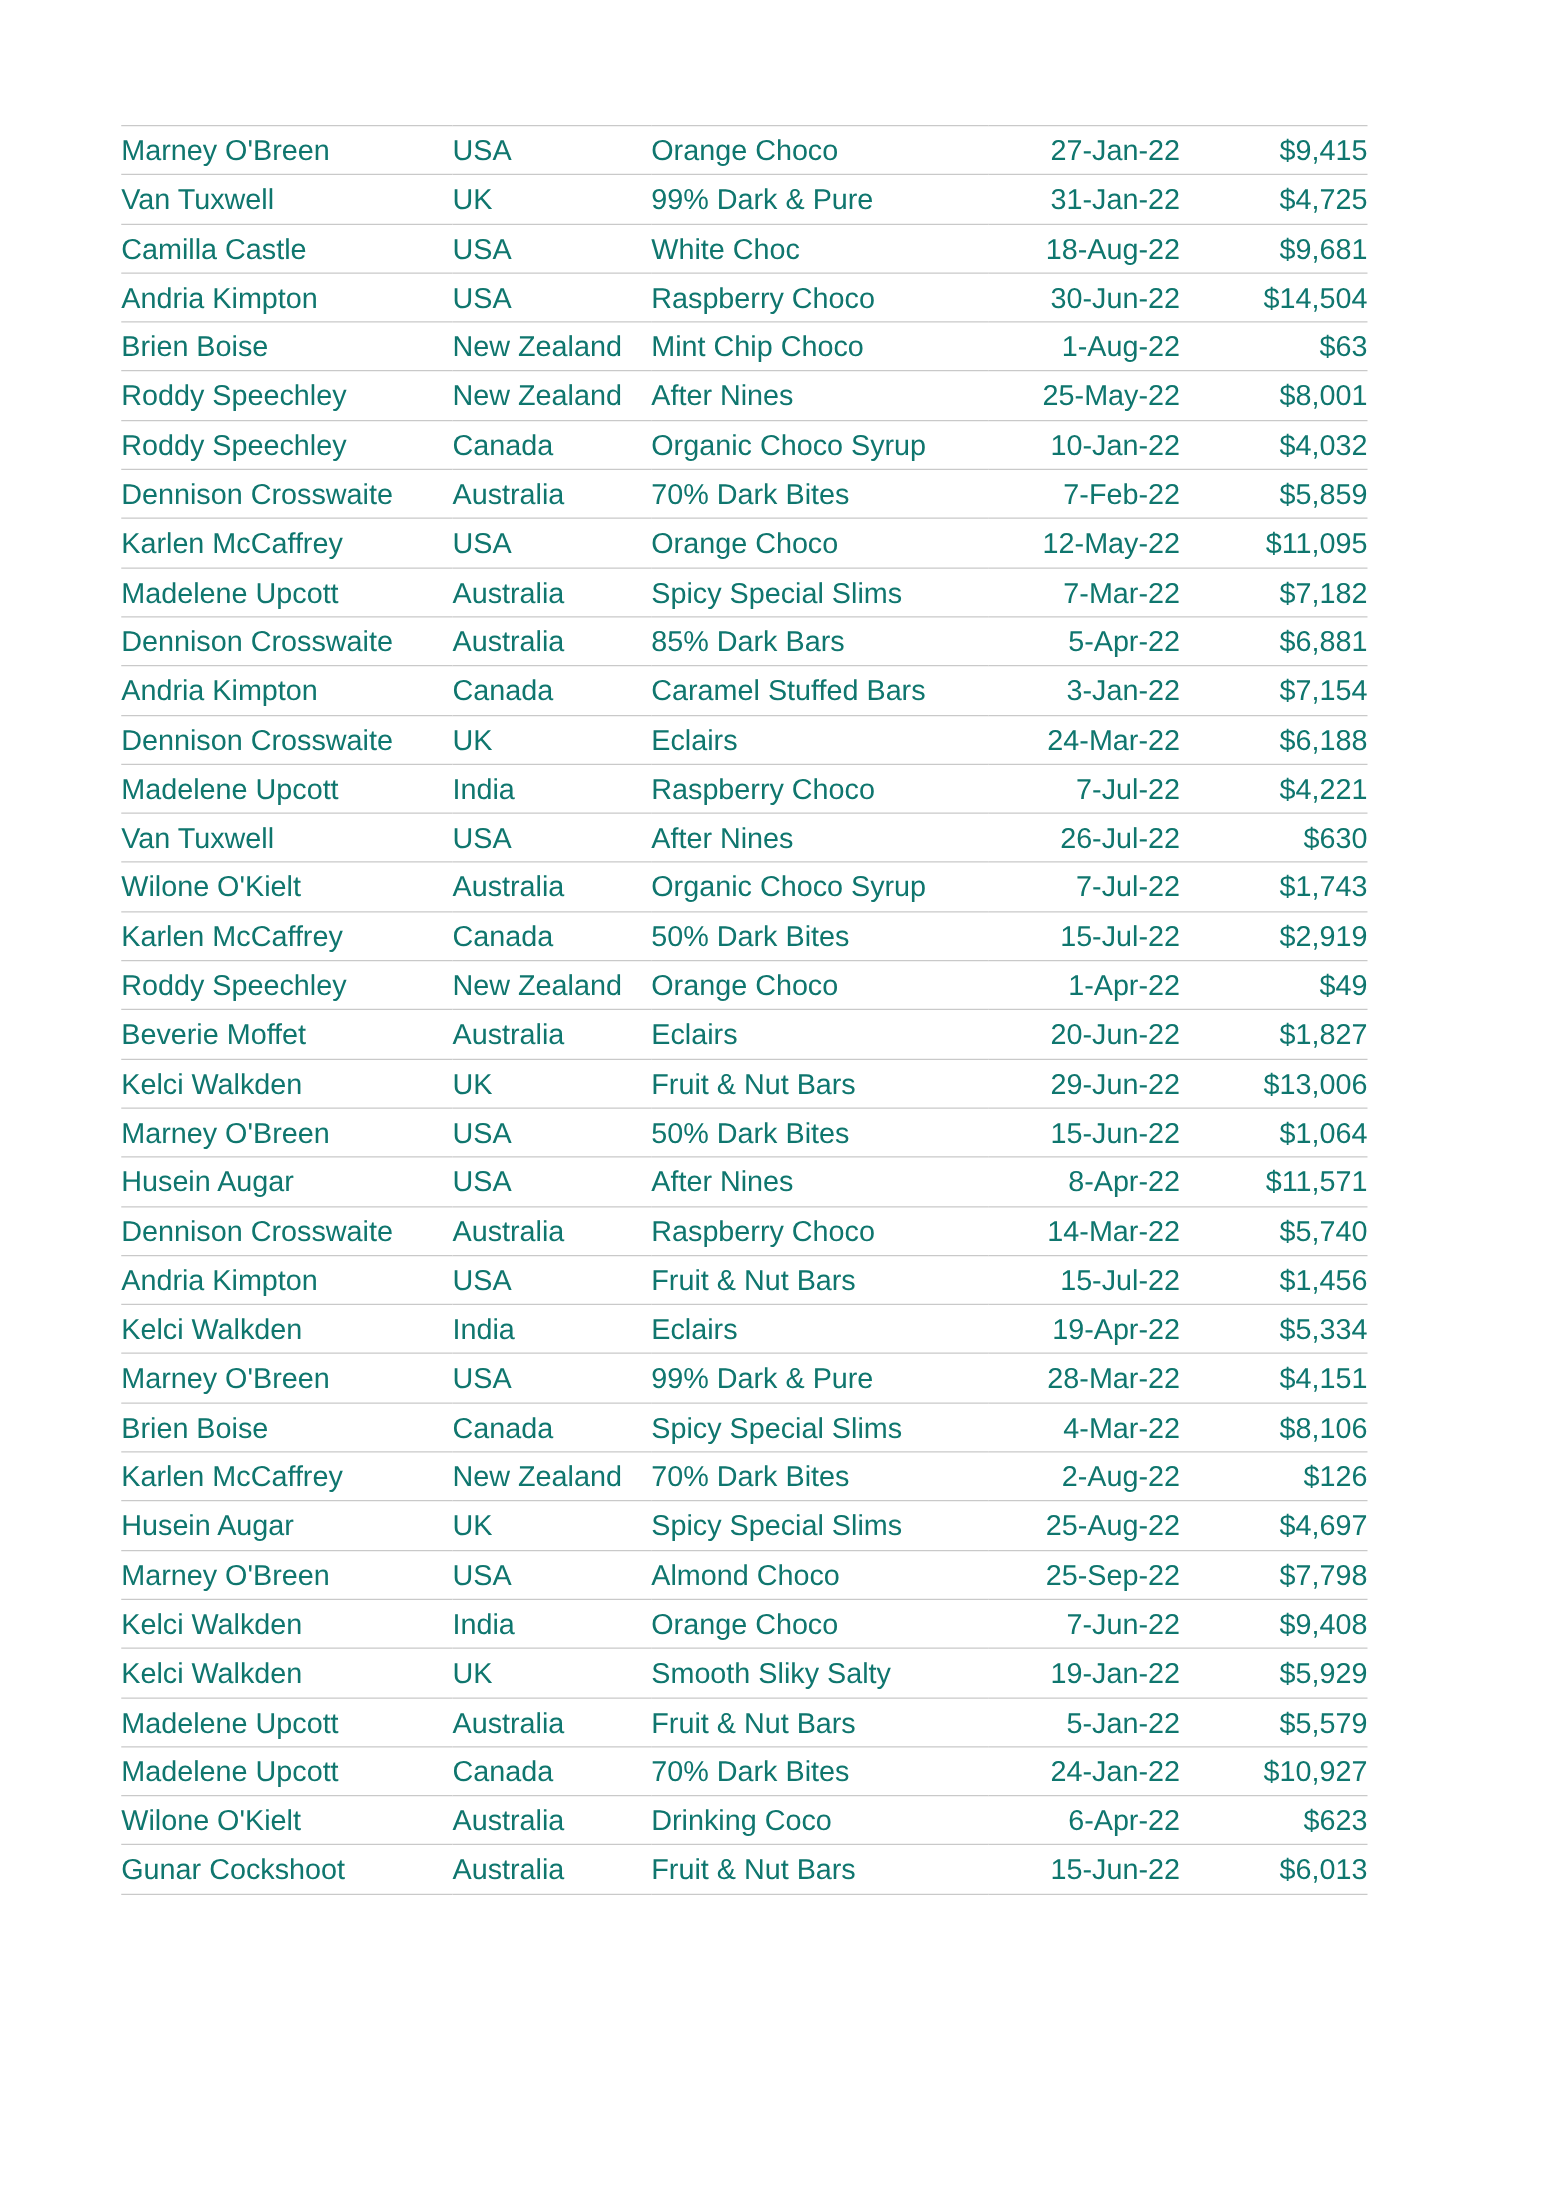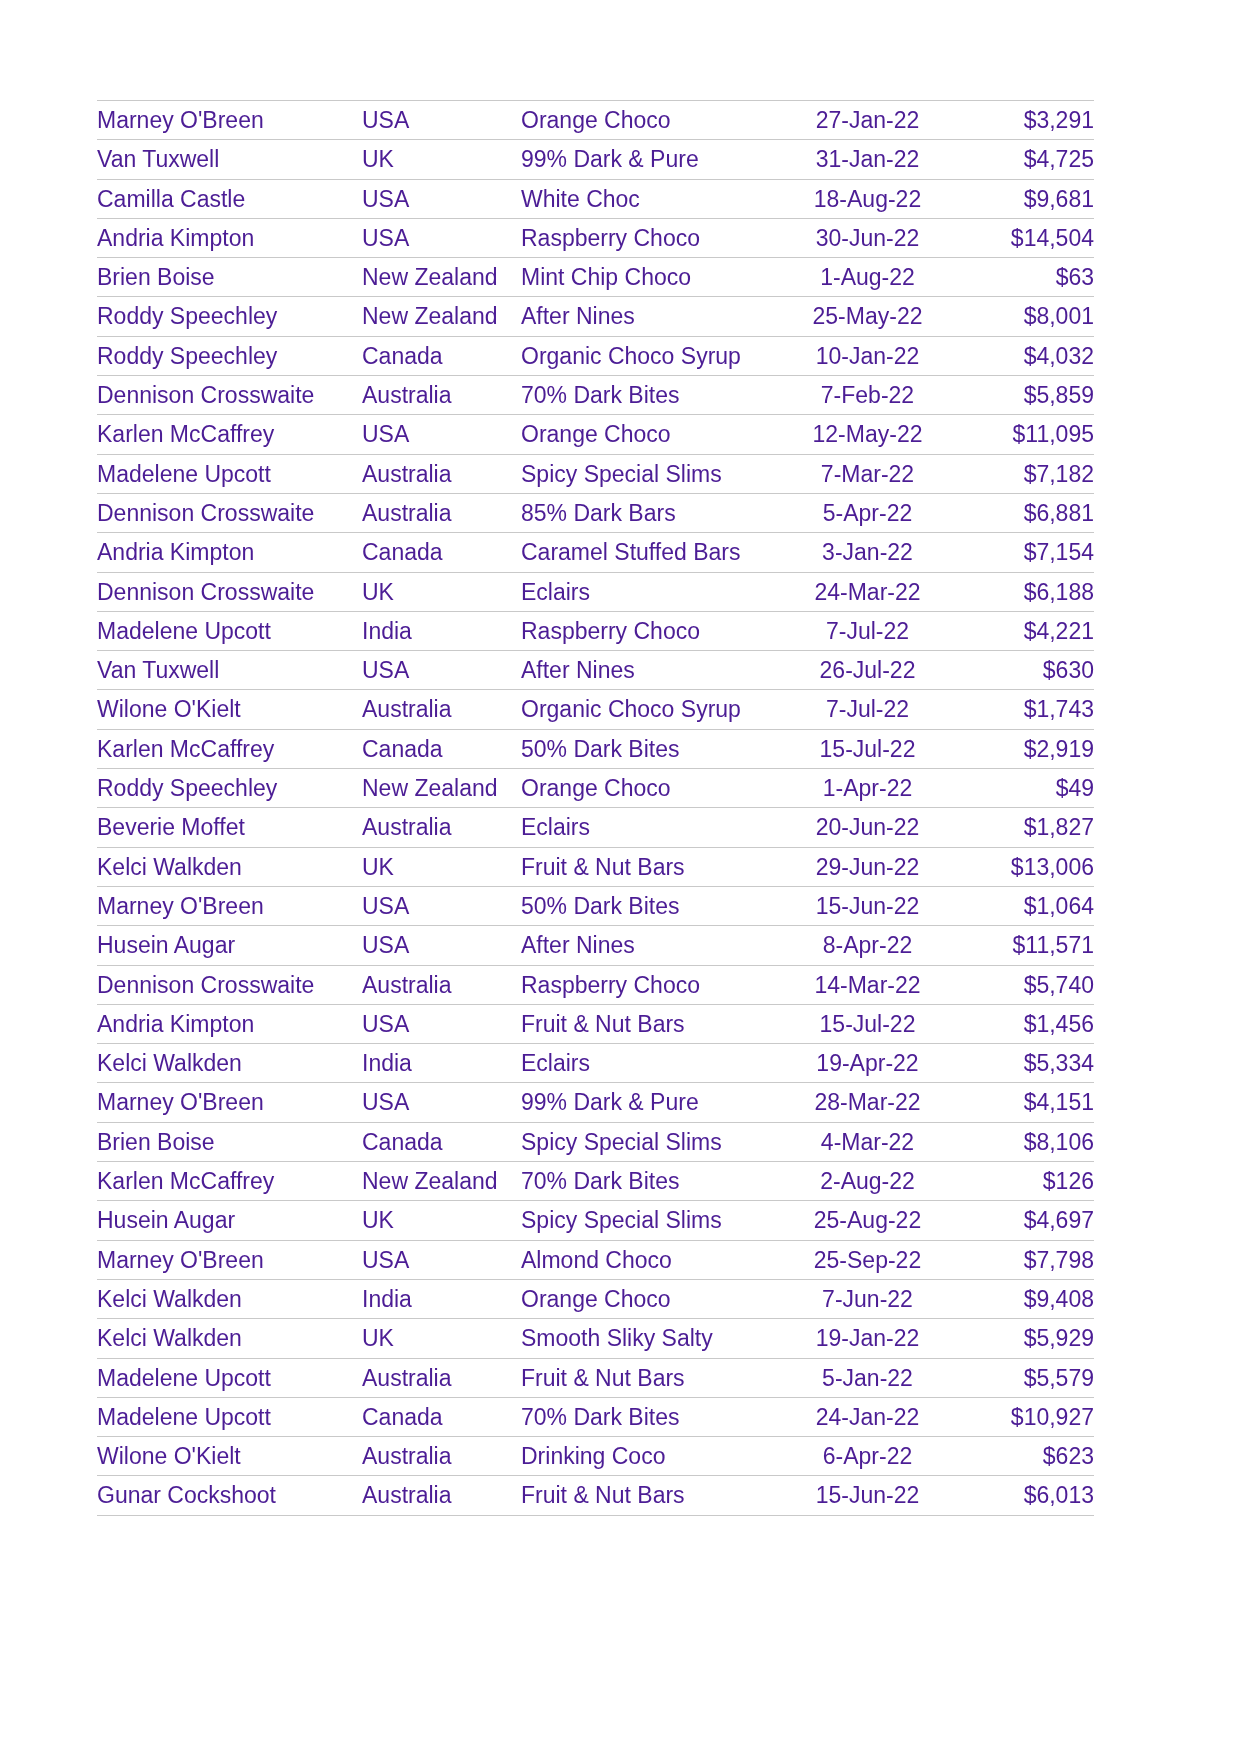--- a/index.html
+++ b/index.html
@@ -2,21 +2,21 @@
 <html><head>
 <meta charset="utf-8">
 <style>
   html, body { margin: 0; padding: 0; background: #ffffff; }
   .page {
     position: relative;
     width: 1241px;
     height: 1754px;
     background: #ffffff;
     font-family: "Liberation Sans", sans-serif;
-    color: #4c1d95;
+    color: #0f766e;
   }
   table.data-table {
     position: absolute;
     left: 97px;
     top: 100px;
     width: 997px;
     border-collapse: collapse;
     table-layout: fixed;
   }
   table.data-table td {
@@ -26,42 +26,42 @@
     white-space: nowrap;
     overflow: visible;
     padding: 0;
     vertical-align: middle;
     border-top: 1px solid #c9c9c9;
   }
   table.data-table tr:last-child td { border-bottom: 1px solid #c9c9c9; }
   td.c-customer { padding-left: 10px; }
   td.c-country  { }
   td.c-product  { }
-  td.c-date     { text-align: center; padding-right: 10px; }
+  td.c-date     { text-align: right; padding-right: 10px; }
   td.c-amount   { text-align: right; padding-right: 8px; }
 </style>
 </head>
 <body>
 
 <div class="page">
   <table class="data-table">
     <colgroup>
       <col style="width:265px">
       <col style="width:159px">
       <col style="width:270px">
       <col style="width:153px">
       <col style="width:150px">
     </colgroup>
     <tbody>
         <tr>
           <td class="c-customer">Marney O'Breen</td>
           <td class="c-country">USA</td>
           <td class="c-product">Orange Choco</td>
           <td class="c-date">27-Jan-22</td>
-          <td class="c-amount">$3,291</td>
+          <td class="c-amount">$9,415</td>
         </tr>
         <tr>
           <td class="c-customer">Van Tuxwell</td>
           <td class="c-country">UK</td>
           <td class="c-product">99% Dark &amp; Pure</td>
           <td class="c-date">31-Jan-22</td>
           <td class="c-amount">$4,725</td>
         </tr>
         <tr>
           <td class="c-customer">Camilla Castle</td>

